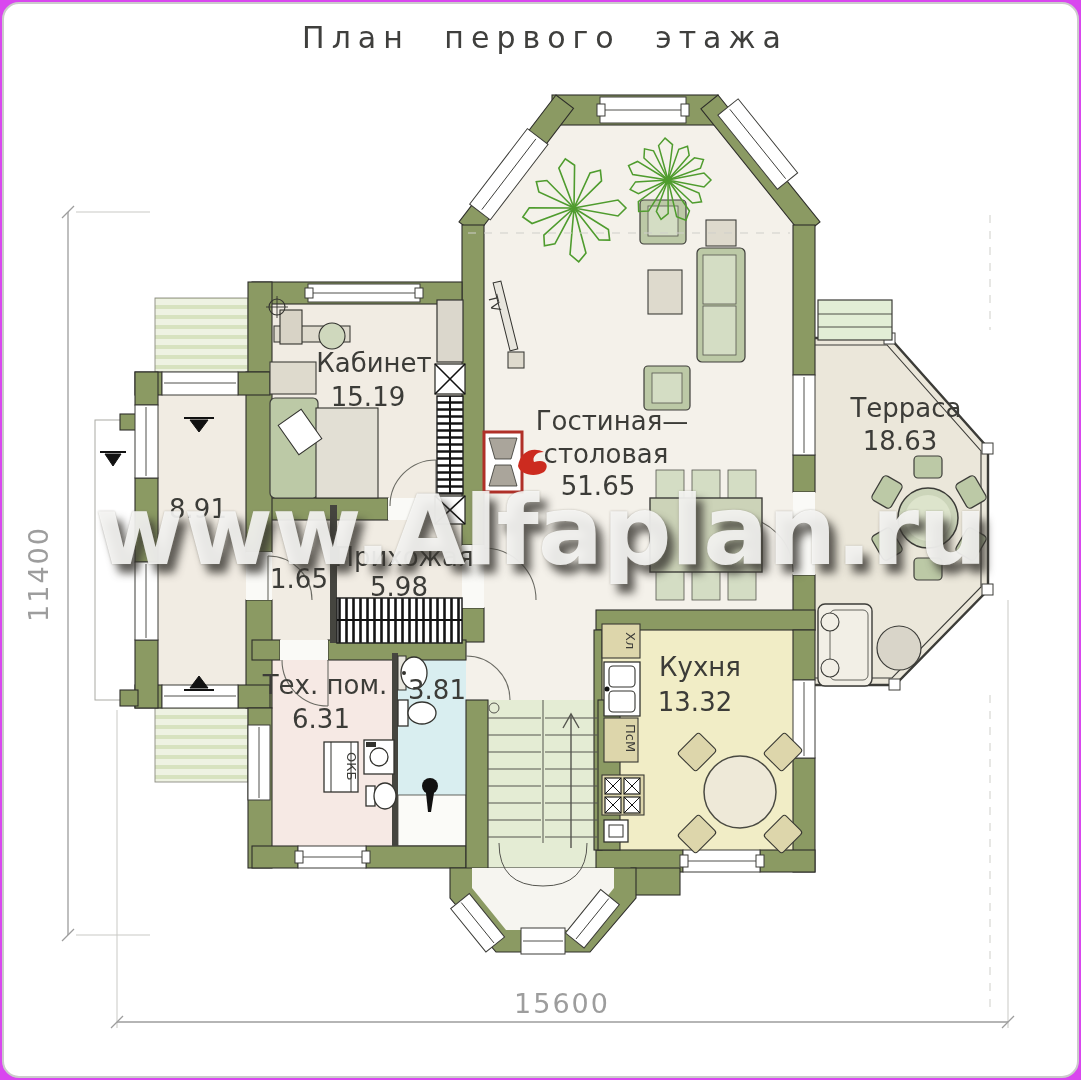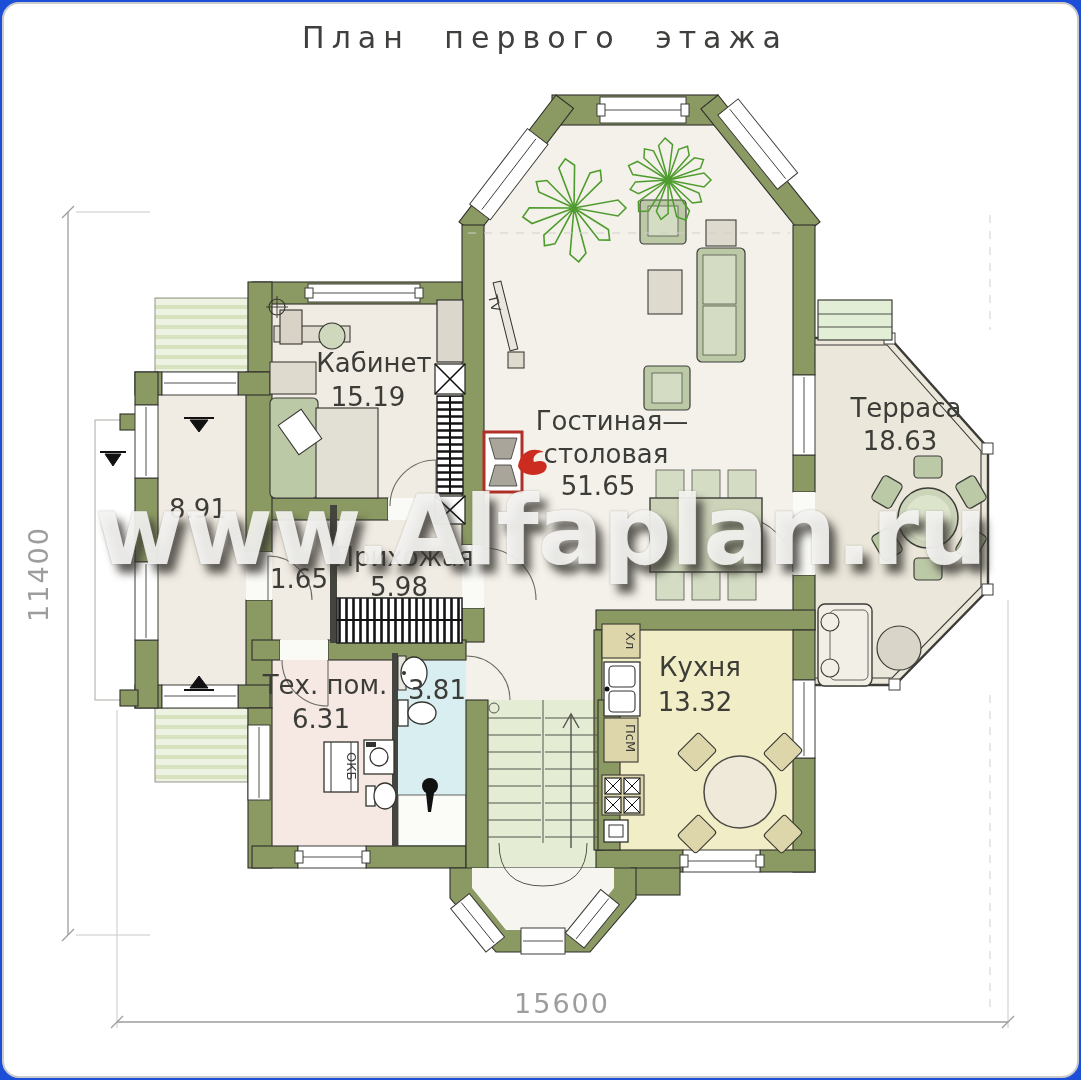--- a/index.html
+++ b/index.html
@@ -1,16 +1,16 @@
 <!DOCTYPE html>
 <html><head>
 <meta charset="utf-8">
 <style>
   html,body{margin:0;padding:0;background:#ffffff;}
-  #stage{position:relative;width:1081px;height:1080px;background:#1d4ed8;overflow:hidden;
+  #stage{position:relative;width:1081px;height:1080px;background:#d946ef;overflow:hidden;
          font-family:"DejaVu Sans","Liberation Sans",sans-serif;}
   svg{position:absolute;left:0;top:0;}
   .wall{fill:#8b9a63;stroke:#2e2e2a;stroke-width:1.1;}
   .thinwall{fill:#45453f;stroke:none;}
   .floor-main{fill:#f4f1ea;stroke:none;}
   .floor-office{fill:#f1ece3;}
   .floor-kitchen{fill:#f1edc6;}
   .floor-bath{fill:#d9eef0;}
   .floor-tech{fill:#f6e9e4;}
   .floor-stairs{fill:#e4ecd4;}

